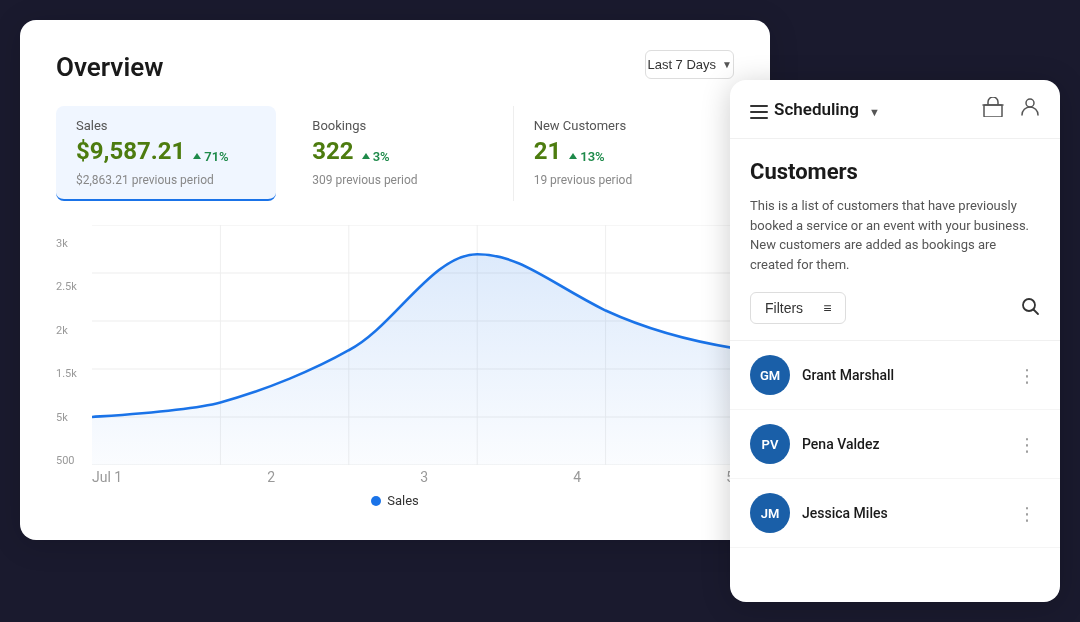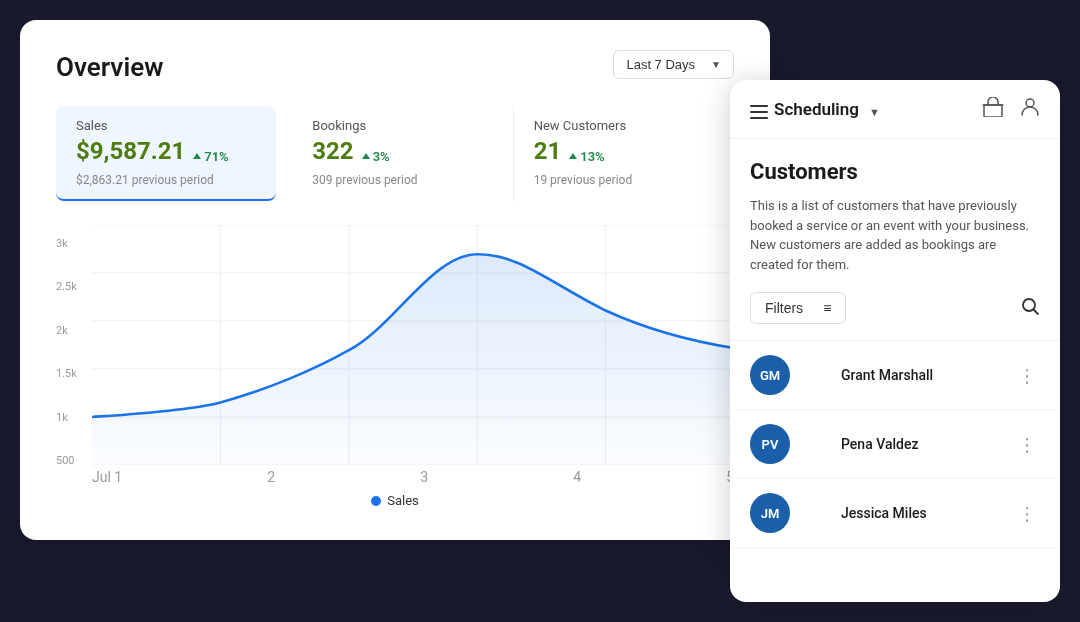--- a/index.html
+++ b/index.html
@@ -36,24 +36,24 @@
       font-weight: 600;
       color: #1a1a1a;
       margin-bottom: 24px;
     }
     .last-days-btn {
       position: absolute;
       top: 30px;
       right: 36px;
       display: flex;
       align-items: center;
-      gap: 16px;
+      gap: 6px;
       border: 1px solid #ddd;
       border-radius: 6px;
-      padding: 6px 12px;
+      padding: 6px 1px;
       font-size: 13px;
       color: #333;
       background: #fff;
       cursor: pointer;
     }
     .last-days-btn .chevron {
       font-size: 10px;
       color: #555;
     }
 
@@ -269,21 +269,20 @@
     
     .customer-list {
       border-top: 1px solid #f0f0f0;
     }
     .customer-item {
       display: flex;
       align-items: center;
       padding: 14px 20px;
       border-bottom: 1px solid #f5f5f5;
       cursor: pointer;
-      gap: 39px;
     }
     .avatar {
       width: 40px;
       height: 40px;
       border-radius: 50%;
       background: #1a5fa8;
       color: #fff;
       display: flex;
       align-items: center;
       justify-content: center;
@@ -357,21 +356,21 @@
     </div>
 
     <div class="chart-container">
       <div style="display:flex; height:240px;">
 
         <div class="y-axis-labels" style="position:relative; width:36px; flex-shrink:0;">
           <span>3k</span>
           <span>2.5k</span>
           <span>2k</span>
           <span>1.5k</span>
-          <span>1k</span>
+          <span>5k</span>
           <span>500</span>
         </div>
 
         <svg class="chart-svg" viewBox="0 0 660 230" preserveAspectRatio="none">
 
           <line x1="0" y1="0" x2="660" y2="0" stroke="#eee" stroke-width="1"></line>
           <line x1="0" y1="46" x2="660" y2="46" stroke="#eee" stroke-width="1"></line>
           <line x1="0" y1="92" x2="660" y2="92" stroke="#eee" stroke-width="1"></line>
           <line x1="0" y1="138" x2="660" y2="138" stroke="#eee" stroke-width="1"></line>
           <line x1="0" y1="184" x2="660" y2="184" stroke="#eee" stroke-width="1"></line>

